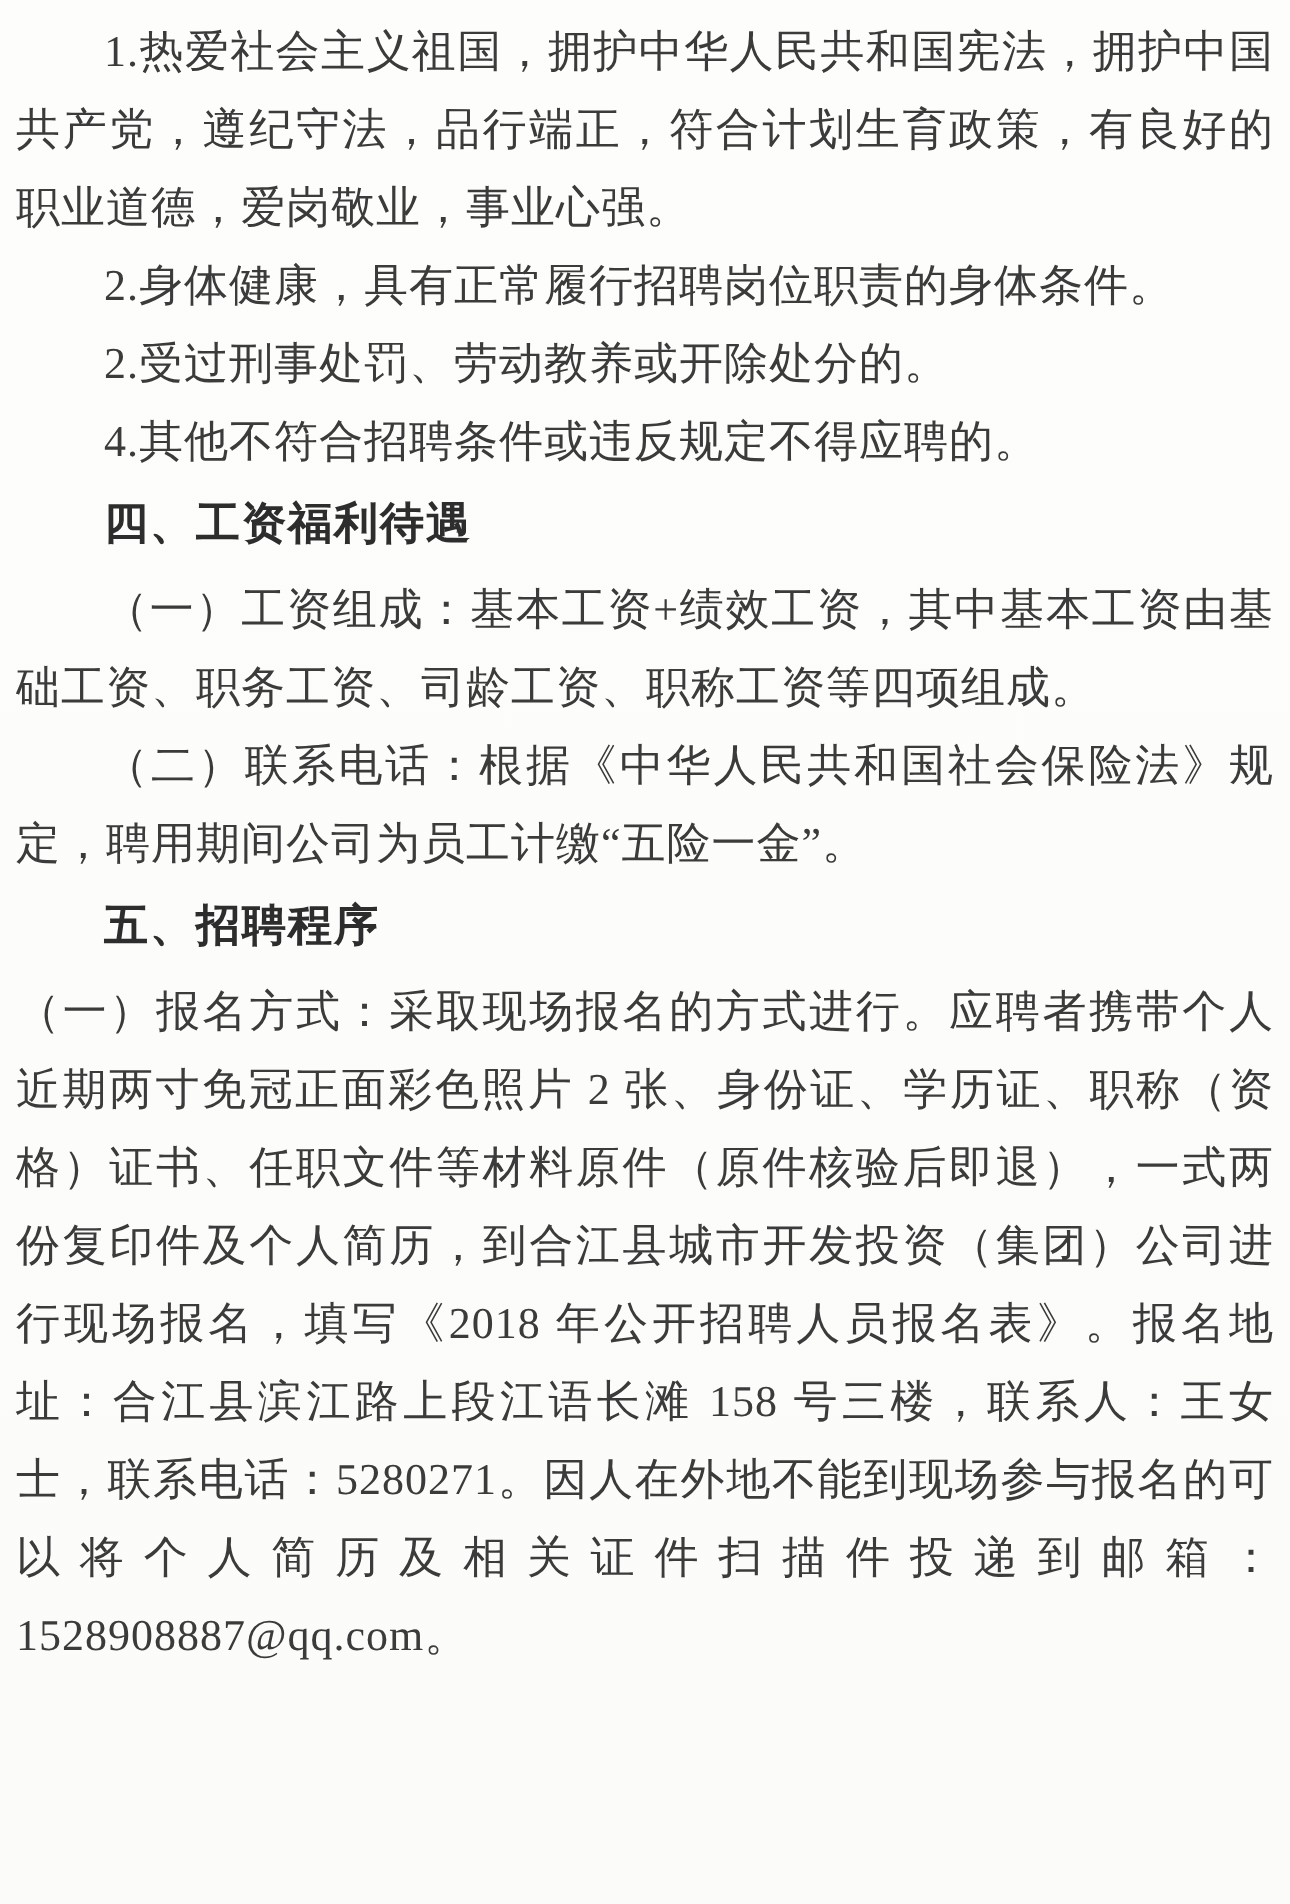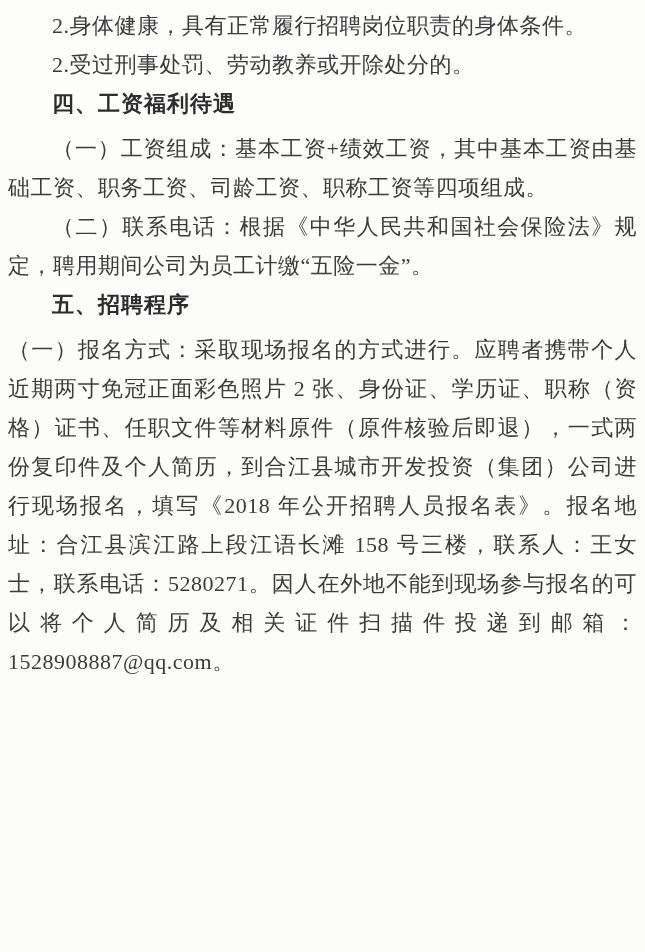--- a/index.html
+++ b/index.html
@@ -30,32 +30,34 @@
     line-height: 39px;
     text-indent: 2em;
     letter-spacing: 0.5px;
     text-align: justify;
     color: #3b3b3b;
   }
   .para.flush {
     text-indent: 0;
   }
   .para.heading {
-    font-family: Liberation Mono, monospace;
+    font-family: Liberation Sans, sans-serif;
     font-weight: 700;
     color: #2d2d2d;
     letter-spacing: 1px;
     margin-top: 2px;
     margin-bottom: 4px;
   }
 </style>
 </head>
 <body>
 
 <div class="scan-page">
+  <p class="para">1.热爱社会主义祖国，拥护中华人民共和国宪法，拥护中国共产党，遵纪守法，品行端正，符合计划生育政策，有良好的职业道德，爱岗敬业，事业心强。</p>
   <p class="para">2.身体健康，具有正常履行招聘岗位职责的身体条件。</p>
   <p class="para">2.受过刑事处罚、劳动教养或开除处分的。</p>
+  <p class="para">4.其他不符合招聘条件或违反规定不得应聘的。</p>
   <p class="para heading">四、工资福利待遇</p>
   <p class="para">（一）工资组成：基本工资+绩效工资，其中基本工资由基础工资、职务工资、司龄工资、职称工资等四项组成。</p>
   <p class="para">（二）联系电话：根据《中华人民共和国社会保险法》规定，聘用期间公司为员工计缴“五险一金”。</p>
   <p class="para heading">五、招聘程序</p>
   <p class="para flush">（一）报名方式：采取现场报名的方式进行。应聘者携带个人近期两寸免冠正面彩色照片 2 张、身份证、学历证、职称（资格）证书、任职文件等材料原件（原件核验后即退），一式两份复印件及个人简历，到合江县城市开发投资（集团）公司进行现场报名，填写《2018 年公开招聘人员报名表》。报名地址：合江县滨江路上段江语长滩 158 号三楼，联系人：王女士，联系电话：5280271。因人在外地不能到现场参与报名的可以将个人简历及相关证件扫描件投递到邮箱：1528908887@qq.com。</p>
 </div>
 
 </body></html>

